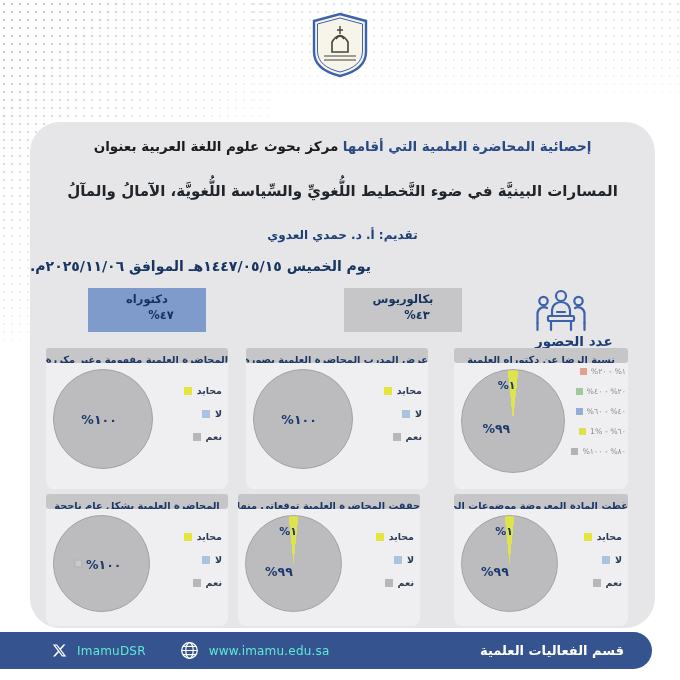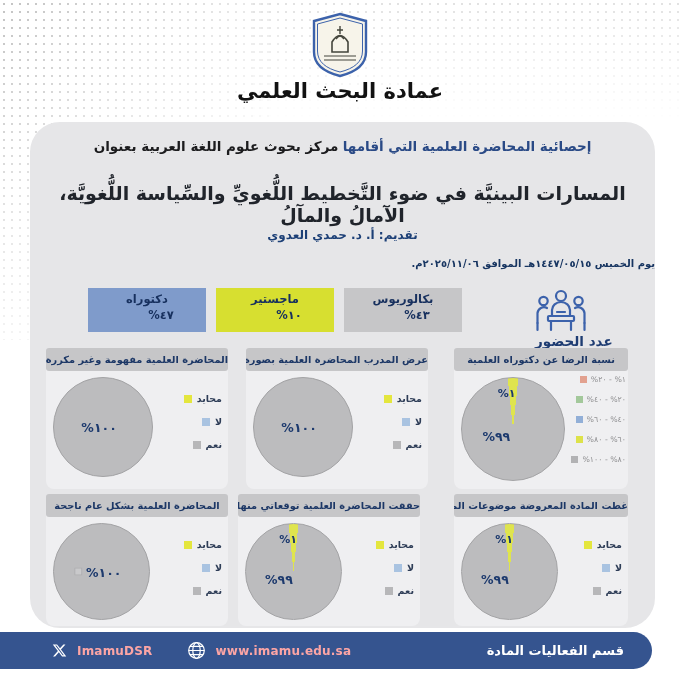--- a/index.html
+++ b/index.html
@@ -28,25 +28,25 @@
   .org-en { margin-top:1px; font-size:9px; font-weight:bold; color:#2a4a8c; letter-spacing:.2px; }
 
   
   .card { position:absolute; left:30px; top:122px; width:625px; height:506px;
     background:#e6e6e8; border-radius:30px; direction:rtl; }
 
   .title1 { position:absolute; top:16px; left:0; right:0; text-align:center; font-size:13.5px; }
   .title1 .lead { color:#2a4a86; font-weight:bold; }
   .title1 .emph { color:#1c1c1e; font-weight:bold; }
   .title2 { position:absolute; top:60px; left:0; right:0; text-align:center;
-    font-size:19px; font-weight:bold; color:#20242b; }
+    font-size:15px; font-weight:bold; color:#20242b; }
   .presenter { position:absolute; top:106px; left:0; right:0; text-align:center;
     font-size:12px; font-weight:bold; color:#1d4077; }
-  .date { position:absolute; top:136px; left:0; right:0; text-align:right;
-    font-size:10px; font-weight:bold; color:#173561; }
+  .date { position:absolute; top:136px; left:0; right:0; text-align:left;
+    font-size:14px; font-weight:bold; color:#173561; }
 
   
   .attendance { position:absolute; left:505px; top:163px; width:118px;
     display:flex; flex-direction:column; direction:ltr; align-items:flex-start; }
   .att-icon { flex:0 0 auto; margin-top:4px; }
   .att-texts { flex:1; text-align:center; }
   .att-label { font-size:13.5px; font-weight:bold; color:#1e3c72; white-space:nowrap; }
   .att-value { font-size:14px; font-weight:bold; color:#1e3c72; margin-top:3px; }
 
   .degree-box { position:absolute; top:166px; width:118px; height:44px; border-radius:0;
@@ -59,21 +59,21 @@
 
   
   .panel { position:absolute; background:#efeff1; border-radius:8px; }
   .p0 { left:424px; top:226px; width:174px; height:141px; }
   .p1 { left:216px; top:226px; width:182px; height:141px; }
   .p2 { left:16px;  top:226px; width:182px; height:141px; }
   .p3 { left:424px; top:372px; width:174px; height:132px; }
   .p4 { left:208px; top:372px; width:182px; height:132px; }
   .p5 { left:16px;  top:372px; width:182px; height:132px; }
 
-  .panel-title { height:23px; line-height:23px; background:#c6c6c8; border-radius:3px;
+  .panel-title { height:15px; line-height:23px; background:#c6c6c8; border-radius:3px;
     text-align:center; font-size:9.8px; font-weight:bold; color:#1c3766; white-space:nowrap; overflow:hidden; }
   .panel-body { position:relative; height:calc(100% - 23px); }
 
   .pie { position:absolute; left:7px; top:6px; border-radius:50%;
     border:1px solid #a3a3a5; }
   .pie-lg { width:104px; height:104px; }
   .pie-md { width:100px; height:100px; }
   .pie-sm { width:97px;  height:97px;  }
 
   .lbl-main { position:absolute; left:20%; top:50%; font-size:12.5px; font-weight:bold; color:#1d3a6e; white-space:nowrap; }
@@ -92,21 +92,21 @@
 
   .legend-yesno { right:6px; top:22px; width:54px; }
   .legend-yesno .lg-row { display:flex; align-items:center; margin:0 0 12px 0; direction:rtl; }
   .legend-yesno .lg-label { font-size:9.5px; font-weight:600; color:#2e3d57; white-space:nowrap; }
   .legend-yesno .lg-sq { width:8px; height:8px; margin-right:5px; flex:0 0 auto; }
 
   
   .footer { position:absolute; left:0; top:632px; width:652px; height:37px;
     background:#35548f; border-radius:0 19px 19px 0; z-index:2; }
   .footer-left { position:absolute; left:52px; top:0; bottom:0; display:flex; align-items:center; gap:10px; direction:ltr; }
-  .f-handle, .f-url { color:#fca5a5; font-size:12px; font-weight:bold; letter-spacing:.2px; }
+  .f-handle, .f-url { color:#5eead4; font-size:12px; font-weight:normal; letter-spacing:.2px; }
   .f-gap { width:14px; }
   .footer-right { position:absolute; right:28px; top:0; bottom:0; display:flex; align-items:center;
     color:#ffffff; font-size:13px; font-weight:bold; direction:rtl; }
 </style>
 </head>
 <body>
 
 <div class="stage">
 
   <div class="dots dots-tl"></div>
@@ -114,21 +114,20 @@
 
   <div class="header">
     <svg class="emblem" width="60" height="66" viewBox="0 0 60 66">
       <path d="M30 2 L56 9 V40 C56 53 46 60 30 64 C14 60 4 53 4 40 V9 Z" fill="#f7f4ea" stroke="#3c62ab" stroke-width="2.4"></path>
       <path d="M30 6 L52.5 12 V39 C52.5 50 44 56.5 30 60 C16 56.5 7.5 50 7.5 39 V12 Z" fill="none" stroke="#3c62ab" stroke-width="1"></path>
       <path d="M22 30 q8 -13 16 0 v10 h-16 z" fill="none" stroke="#44453c" stroke-width="1.6"></path>
       <path d="M26 27 q4 -6 8 0 M30 14 v8 M27 18 h6" fill="none" stroke="#44453c" stroke-width="1.4"></path>
       <path d="M14 44 h32 M14 48 h32" stroke="#44453c" stroke-width="1.2"></path>
       <path d="M17 46 h3 M23 46 h4 M30 46 h4 M37 46 h3" stroke="#f7f4ea" stroke-width="1"></path>
     </svg>
-    <div class="calligraphy">عمادة البحث العلمي</div>
   </div>
 
   <div class="card">
 
     <div class="title1">
       <span class="lead">إحصائية المحاضرة العلمية التي أقامها</span>
       <span class="emph">مركز بحوث علوم اللغة العربية بعنوان</span>
     </div>
     <div class="title2">المسارات البينيَّة في ضوء التَّخطيط اللُّغويِّ والسِّياسة اللُّغويَّة، الآمالُ والمآلُ</div>
     <div class="presenter">تقديم: أ. د. حمدي العدوي</div>
@@ -148,24 +147,20 @@
       <div class="att-texts">
         <div class="att-label">عدد الحضور</div>
         <div class="att-value">28</div>
       </div>
     </div>
 
     <div class="degree-box box-bachelor" style="background-color: rgb(198, 198, 200);">
       <div class="d-label">بكالوريوس</div>
       <div class="d-value">٤٣%</div>
     </div>
-    <div class="degree-box box-master" style="background-color: rgb(215, 223, 48);">
-      <div class="d-label">ماجستير</div>
-      <div class="d-value">١٠%</div>
-    </div>
     <div class="degree-box box-phd" style="background-color: rgb(127, 155, 203);">
       <div class="d-label">دكتوراه</div>
       <div class="d-value">٤٧%</div>
     </div>
 
     <div class="panel p0">
       <div class="panel-title">نسبة الرضا عن دكتوراه العلمية</div>
       <div class="panel-body">
         <div class="pie pie-lg" style="border-color: rgb(163, 163, 165); background: conic-gradient(from -6deg, rgb(223, 228, 78) 0deg, rgb(223, 228, 78) 12deg, rgb(188, 188, 190) 12deg, rgb(188, 188, 190) 360deg);">
           <span class="lbl-small">١%</span>
@@ -178,21 +173,21 @@
             </div>
           <div class="lg-row">
               <span class="lg-label">٢٠% - ٤٠%</span>
               <span class="lg-sq" style="background-color: rgb(163, 200, 155);"></span>
             </div>
           <div class="lg-row">
               <span class="lg-label">٤٠% - ٦٠%</span>
               <span class="lg-sq" style="background-color: rgb(146, 175, 215);"></span>
             </div>
           <div class="lg-row">
-              <span class="lg-label">٦٠% - ٨٠%</span>
+              <span class="lg-label">٦٠% - 1%</span>
               <span class="lg-sq" style="background-color: rgb(221, 226, 74);"></span>
             </div>
           <div class="lg-row">
               <span class="lg-label">٨٠% - ١٠٠%</span>
               <span class="lg-sq" style="background-color: rgb(178, 178, 180);"></span>
             </div>
         </div>
       </div>
     </div>
 
@@ -325,16 +320,16 @@
       </svg>
       <span class="f-handle">ImamuDSR</span>
       <span class="f-gap"></span>
       <svg width="19" height="19" viewBox="0 0 20 20" fill="none" stroke="#ffffff" stroke-width="1.3">
         <circle cx="10" cy="10" r="8.2"></circle>
         <ellipse cx="10" cy="10" rx="3.9" ry="8.2"></ellipse>
         <path d="M1.8 10 h16.4 M3 5.6 h14 M3 14.4 h14"></path>
       </svg>
       <span class="f-url">www.imamu.edu.sa</span>
     </div>
-    <div class="footer-right">قسم الفعاليات المادة</div>
+    <div class="footer-right">قسم الفعاليات العلمية</div>
   </div>
 
 </div>
 
 </body></html>

